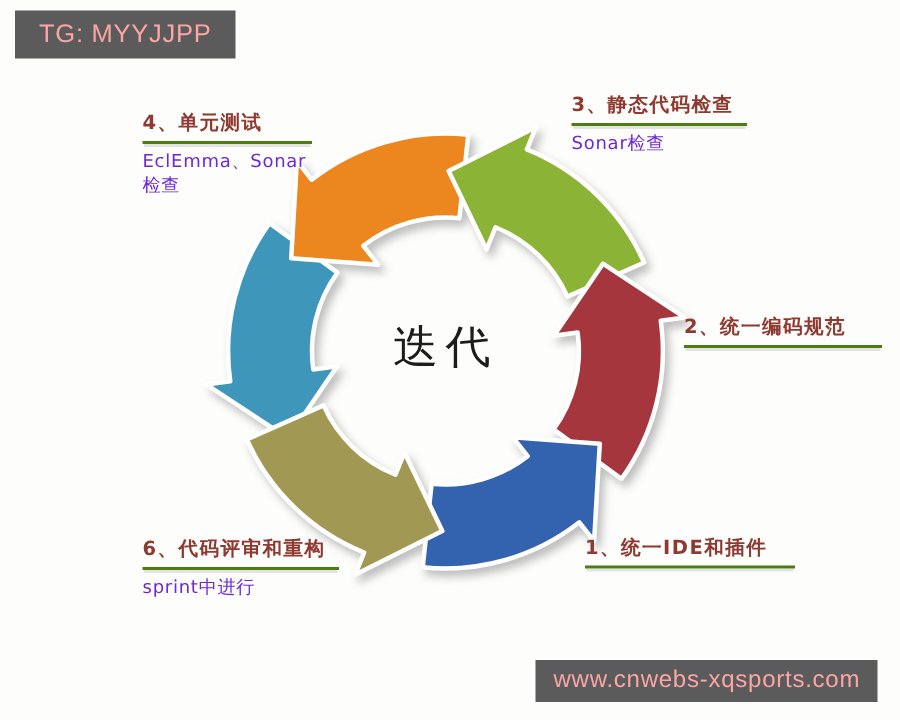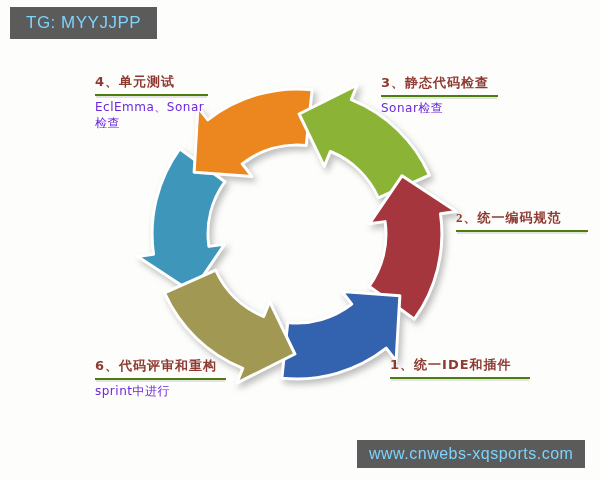--- a/index.html
+++ b/index.html
@@ -2,21 +2,21 @@
 <html><head>
 <meta charset="utf-8">
 <style>
   html,body{margin:0;padding:0;}
   body{font-family:"DejaVu Sans","Liberation Sans",sans-serif;}
   .stage{
     position:relative;width:600px;height:480px;overflow:hidden;
     background:#fdfdfc;
   }
   .badge{
-    position:absolute;background:#5b5b5b;color:#7dd3fc;
+    position:absolute;background:#5b5b5b;color:#fca5a5;
     font-family:"Liberation Sans","DejaVu Sans",sans-serif;
     letter-spacing:0.5px;white-space:nowrap;
   }
   .badge.top-left{left:10px;top:7px;font-size:17px;padding:6px 16px;}
   .badge.bottom-right{left:357px;top:440px;font-size:16px;padding:5px 12px;}
   svg.ring{position:absolute;left:0;top:0;}
   .arrows{filter:drop-shadow(3px 4px 3px rgba(90,90,90,0.38));}
   .center-label{
     position:absolute;left:247px;top:211px;width:100px;
     text-align:center;font-size:30px;letter-spacing:5px;
@@ -26,22 +26,22 @@
   .step-title{
     font-size:13px;font-weight:bold;color:#8e3a31;letter-spacing:1px;
     padding-bottom:3px;border-bottom:2px solid #4d7c0f;
     box-shadow:0 3px 0 -1px rgba(0,0,0,0.10);white-space:nowrap;
   }
   .step-sub{
     font-size:12px;color:#6d28d9;padding-top:4px;letter-spacing:0.5px;
     white-space:pre-line;line-height:1.3;
   }
   .lbl-1{left:390px;top:356px;width:140px;}
-  .lbl-2{left:456px;top:209px;width:132px;font-family:Liberation Serif, serif;}
-  .lbl-3{left:381px;top:74px;width:117px;}
+  .lbl-2{left:456px;top:209px;width:132px;}
+  .lbl-3{left:381px;top:61px;width:117px;}
   .lbl-4{left:95px;top:73px;width:113px;}
   .lbl-5{left:22px;top:208px;width:127px;}
   .lbl-6{left:95px;top:357px;width:131px;}
 </style>
 </head>
 <body>
 
 <div class="stage">
 
   <svg class="ring" width="600" height="480" viewBox="0 0 600 480">
@@ -51,20 +51,21 @@
     <g class="arrows" transform="translate(297,234)" stroke="#ffffff" stroke-width="3" stroke-linejoin="round">
       <use href="#arrowShape" transform="rotate(185)" fill="#3e97ba"></use>
       <use href="#arrowShape" transform="rotate(245)" fill="#ec861e"></use>
       <use href="#arrowShape" transform="rotate(305)" fill="#8bb437"></use>
       <use href="#arrowShape" transform="rotate(5)" fill="#a6363e"></use>
       <use href="#arrowShape" transform="rotate(65)" fill="#3362af"></use>
       <use href="#arrowShape" transform="rotate(125)" fill="#a19953"></use>
     </g>
   </svg>
 
+  <div class="center-label">迭代</div>
 
   <div class="step-label lbl-4">
     <div class="step-title">4、单元测试</div>
     <div class="step-sub">EclEmma、Sonar检查</div>
   </div>
 
   <div class="step-label lbl-3">
     <div class="step-title">3、静态代码检查</div>
     <div class="step-sub">Sonar检查</div>
   </div>

